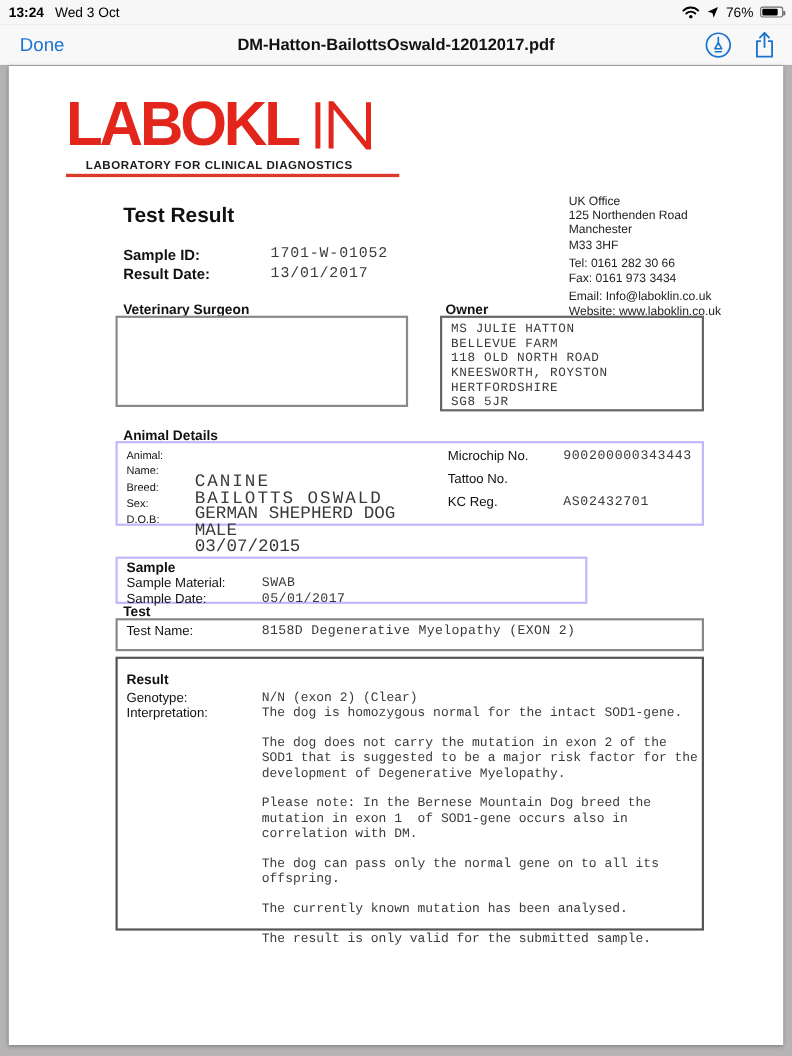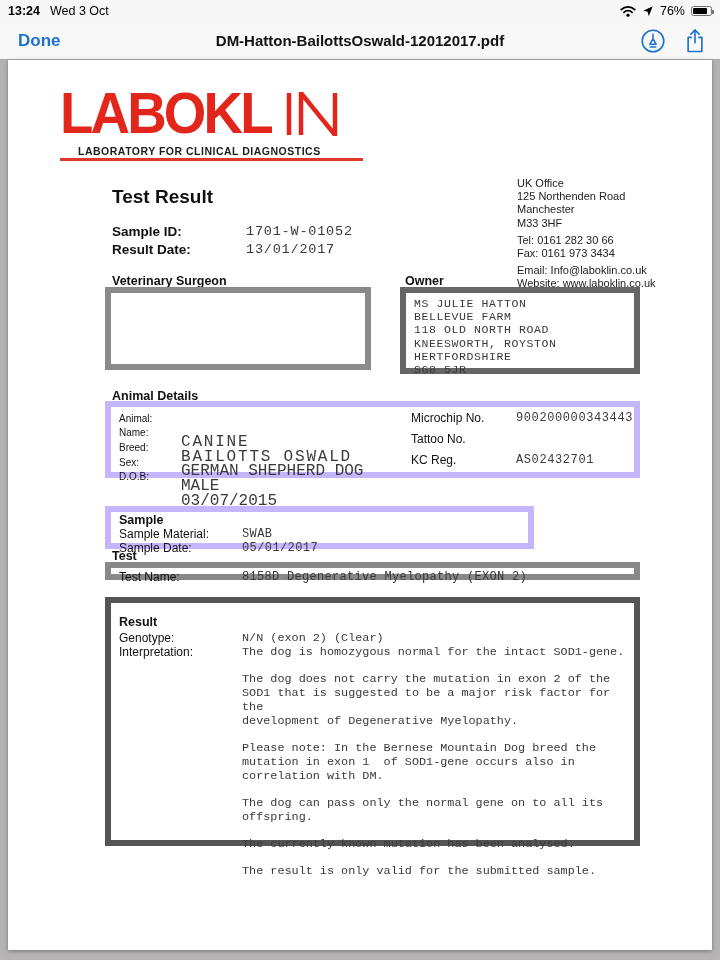--- a/index.html
+++ b/index.html
@@ -20,21 +20,21 @@
   .battery:after{ content:""; position:absolute; right:-3px; top:2.5px; width:2px; height:4px; background:#6e6e6e; border-radius:0 1px 1px 0; }
 
   
   .nav-bar{
     position:absolute; left:0; top:22px; width:720px; height:38px;
     background:#f8f8f8; border-bottom:1px solid #adadad;
     display:flex; align-items:center;
   }
   .done-btn{
     position:absolute; left:18px; background:none; border:none;
-    color:#1a73cf; font-size:17px; font-weight:700; font-family:"Liberation Sans",sans-serif; cursor:pointer;
+    color:#1a73cf; font-size:17px; font-weight:400; font-family:"Liberation Sans",sans-serif; cursor:pointer;
   }
   .nav-title{
     position:absolute; left:0; right:0; text-align:center;
     font-size:15px; font-weight:700; color:#111;
   }
   .nav-icons{ position:absolute; right:14px; display:flex; gap:18px; align-items:center; }
   .nav-icons button{ background:none; border:none; cursor:pointer; padding:0; line-height:0; }
 
   
   .viewer{ position:absolute; left:0; top:60px; width:720px; height:900px; background:#b5b3b3; }
@@ -63,21 +63,21 @@
   .meta{ left:104px; top:163px; }
   .meta-row{ display:flex; height:17.5px; align-items:center; }
   .meta-row .k{ width:134px; font-size:13.5px; font-weight:700; color:#111; }
   .meta-row .v{ font-size:13.5px; letter-spacing:.8px; }
 
   
   .office{ left:509px; top:117px; font-size:11px; line-height:13.2px; color:#222; }
   .office .gap{ margin-top:4px; }
 
   
-  .box{ border:6px solid #c4b5fd; background:#fff; }
+  .box{ border:2px solid #c4b5fd; background:#fff; }
   .vet-label{ left:104px; top:214px; }
   .vet-box{ left:97px; top:227px; width:266px; height:83px; border-color:#8a8a8a; }
   .owner-label{ left:397px; top:214px; }
   .owner-box{ left:392px; top:227px; width:240px; height:87px; border-color:#666; padding:4px 8px; }
   .owner-box div{ font-size:11.5px; line-height:13.2px; letter-spacing:.6px; }
 
   .animal-label{ left:104px; top:329px; }
   .animal-box{ left:97px; top:341px; width:535px; height:77px; padding:4px 0 0 8px; }
   .a-row{ display:flex; height:14.6px; align-items:center; }
   .a-row .k{ width:62px; font-size:10px; color:#111; }
@@ -88,21 +88,21 @@
   .ar-row .k{ width:105px; font-size:12px; color:#111; }
   .ar-row .v{ font-size:12px; letter-spacing:.6px; }
 
   .sample-box{ left:97px; top:433px; width:429px; height:43px; padding:2px 0 0 8px;margin-top:13px; }
   .s-head{ font-size:12.5px; font-weight:700; color:#111; line-height:13.5px; }
   .s-row{ display:flex; height:13.8px; align-items:center; }
   .s-row .k{ width:123px; font-size:12px; color:#111; }
   .s-row .v{ font-size:12px; letter-spacing:.4px; }
 
   .test-label{ left:104px; top:489px; }
-  .test-box{ left:97px; top:502px; width:535px; height:18px; padding:1px 0 0 8px; border-color:#888; }
+  .test-box{ left:97px; top:502px; width:535px; height:30px; padding:1px 0 0 8px; border-color:#888; }
   .t-row{ display:flex; align-items:center; height:15px; }
   .t-row .k{ width:123px; font-size:12px; color:#111; }
   .t-row .v{ font-size:12px; letter-spacing:.3px; }
 
   .result-box{ left:97px; top:537px; width:535px; height:249px; border-color:#555; padding:12px 0 0 8px; }
   .r-head{ font-size:12.5px; font-weight:700; color:#111; margin-bottom:2px; }
   .r-row{ display:flex; }
   .r-row .k{ width:123px; font-size:12px; color:#111; line-height:14px; flex:none; }
   .r-val{ font-size:11.8px; line-height:14px; white-space:pre-wrap; }
   .paras .para{ margin-bottom:13px; }

